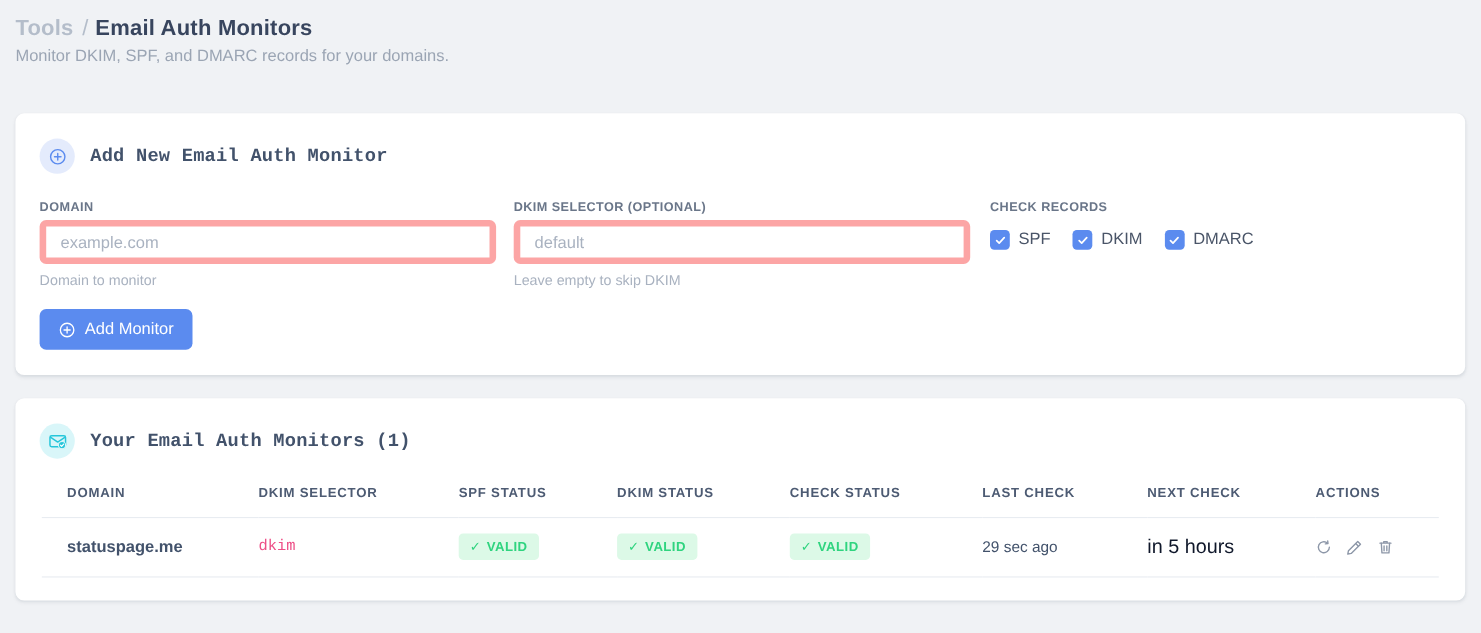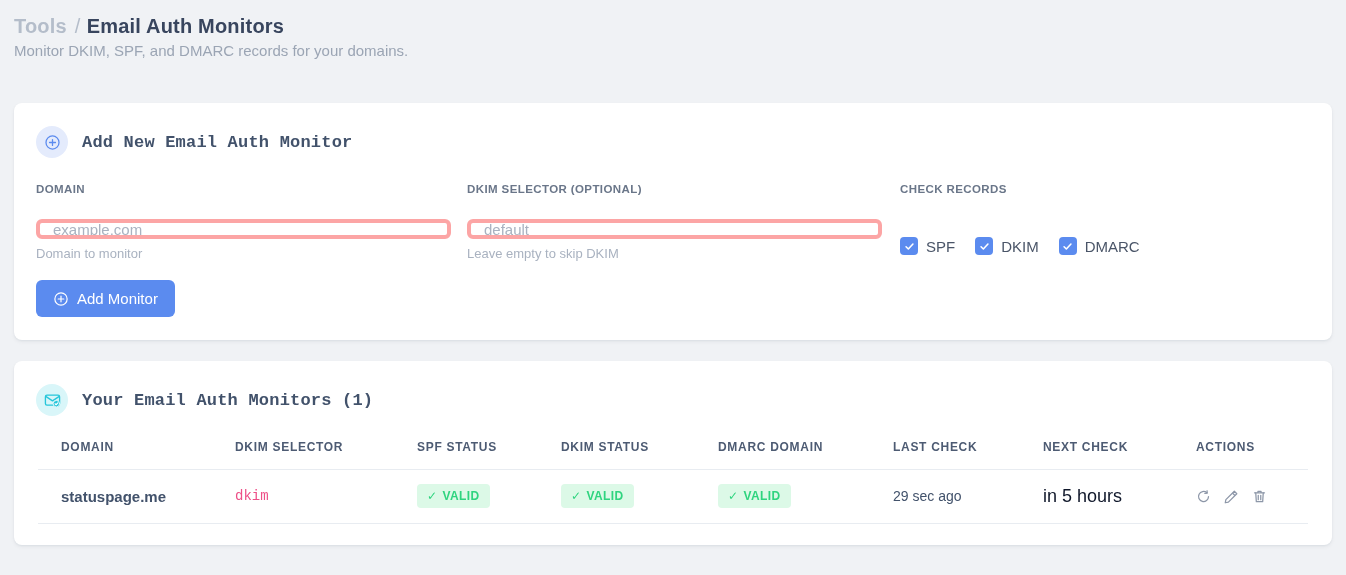--- a/index.html
+++ b/index.html
@@ -38,31 +38,31 @@
 
   
   .form-row { display:flex; margin-top:25px; }
   .form-group { width:415px; margin-right:16px; }
   .form-group.records { width:auto; flex:1; margin-right:0; margin-left:2px; }
   .field-label {
     font-size:11.5px; font-weight:600; color:#6a7689;
     letter-spacing:.4px; line-height:13px;
   }
   .text-input {
-    margin-top:23px; width:100%; height:20px;
-    border:4px solid #fca5a5; border-radius:6px;
+    margin-top:4px; width:100%; height:40px;
+    border:6px solid #fca5a5; border-radius:6px;
     padding:0 13px; font-size:15px; color:#42526b;
     font-family:"Liberation Sans","DejaVu Sans",sans-serif;
     outline:none; background:#fff;
   }
   .text-input::placeholder { color:#a9b2c0; }
   .field-helper { margin-top:7px; font-size:13px; color:#a9b2c0; }
 
   .checkbox-row { display:flex; gap:20px; margin-top:13px; }
-  .checkbox-item { display:flex; align-items:center; gap:8px; cursor:pointer;margin-top:28px; }
+  .checkbox-item { display:flex; align-items:flex-start; gap:8px; cursor:pointer; }
   .checkbox {
     width:18px; height:18px; border-radius:4px; background:#5b8bef;
     display:flex; align-items:center; justify-content:center; flex:0 0 auto;
   }
   .checkbox-label { font-size:15px; color:#4a5568; }
 
   .submit-btn {
     margin-top:19px; height:37px; padding:16px 17px;
     background:#5b8bef; color:#fff; border:none; border-radius:6px;
     font-size:15px; font-family:"Liberation Sans","DejaVu Sans",sans-serif;
@@ -203,21 +203,21 @@
             <col class="c6">
             <col class="c7">
             <col>
         </colgroup>
         <thead>
           <tr>
             <th>DOMAIN</th>
             <th>DKIM SELECTOR</th>
             <th>SPF STATUS</th>
             <th>DKIM STATUS</th>
-            <th>DMARC DOMAIN</th>
+            <th>CHECK STATUS</th>
             <th>LAST CHECK</th>
             <th>NEXT CHECK</th>
             <th>ACTIONS</th>
           </tr>
         </thead>
         <tbody>
           <tr>
             <td class="cell-domain">statuspage.me</td>
             <td class="cell-selector">dkim</td>
             <td>

